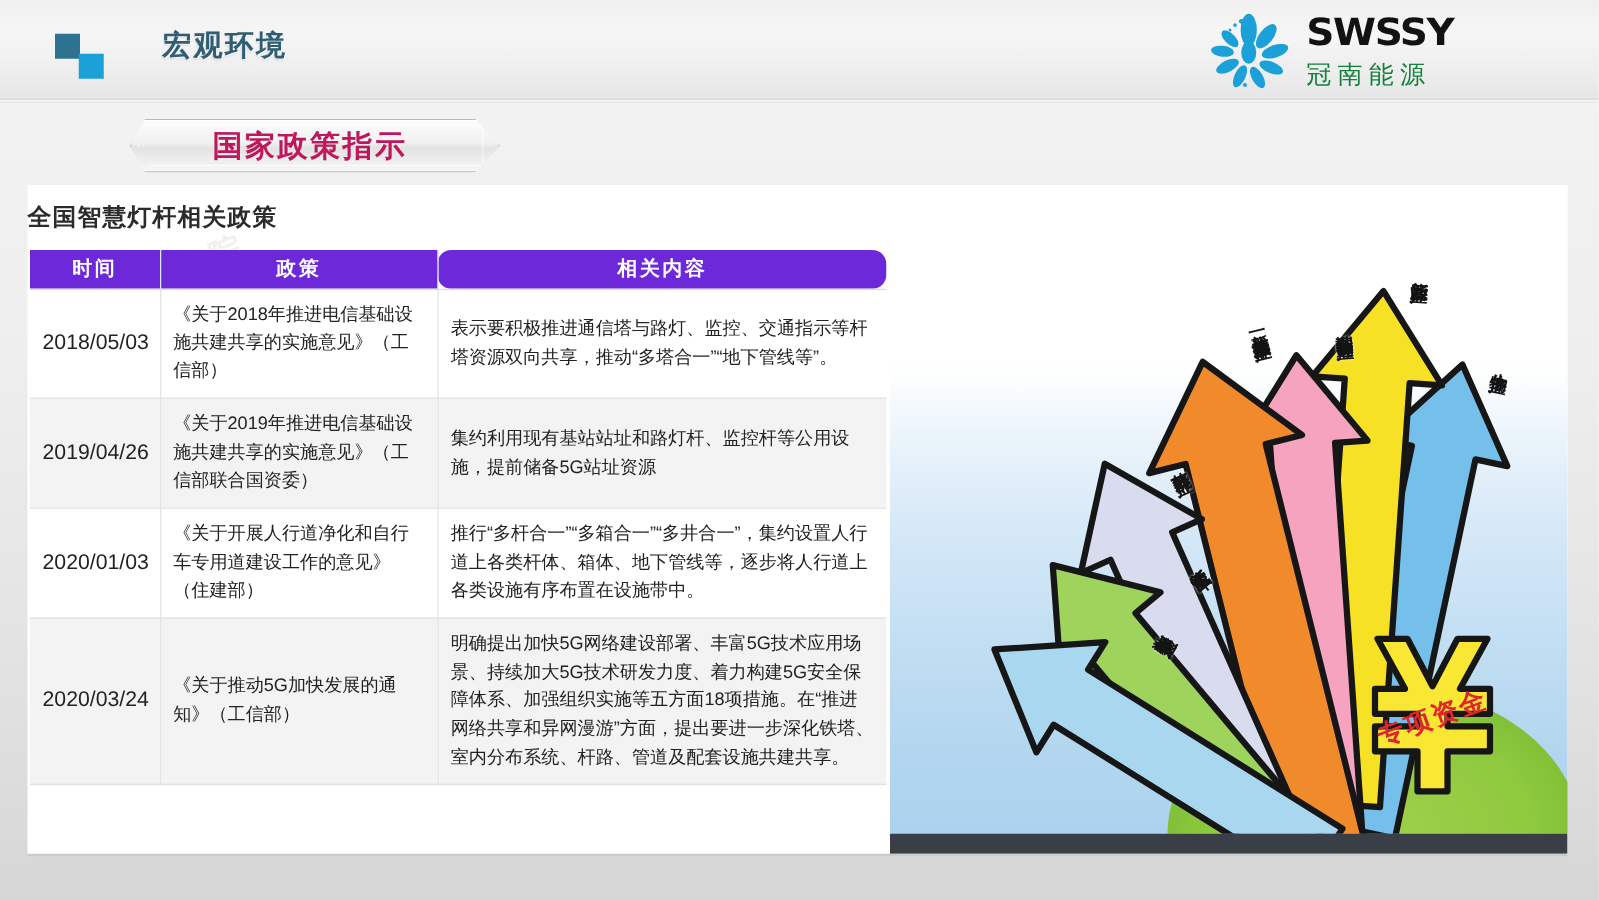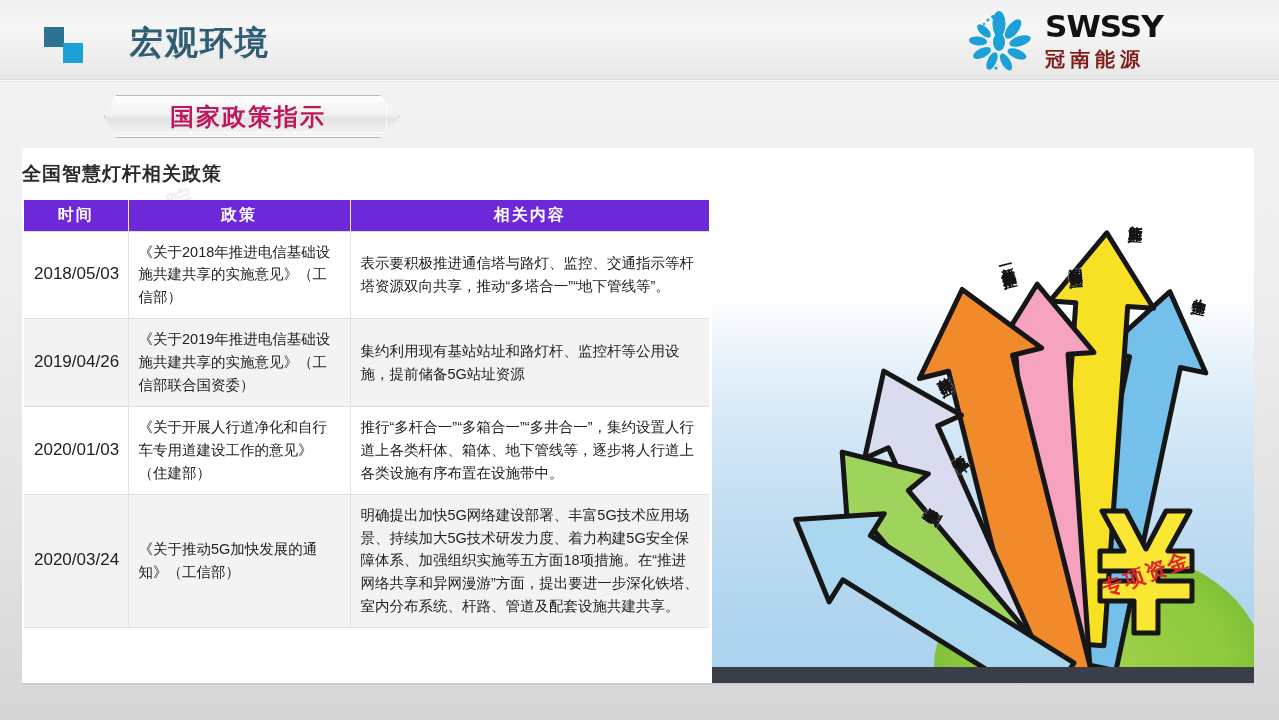--- a/index.html
+++ b/index.html
@@ -19,36 +19,36 @@
     position:absolute; left:0; top:79px; width:1279px; height:3px;
     background:linear-gradient(180deg,#c9c9c9 0%,#ffffff 55%,#d9d9d9 100%);
   }
   #deco-squares { position:absolute; left:44px; top:27px; width:42px; height:36px; }
   .sq { position:absolute; }
   .sq-a { left:0; top:0; width:20px; height:20px; background:#2d7391; }
   .sq-b { left:19px; top:16px; width:20px; height:20px; background:#1ba0d8; }
 
   #page-title {
     position:absolute; left:130px; top:21px;
-    font-size:33px; font-weight:bold; color:#2e5d74;
+    font-size:23px; font-weight:bold; color:#2e5d74;
     letter-spacing:2px;
     text-shadow:1px 1px 0 rgba(255,255,255,.85), 0 1px 2px rgba(0,0,0,.22);
   }
 
   
   #logo-wrap { position:absolute; right:46px; top:8px; width:270px; height:64px; }
   #logo-mark { position:absolute; left:0; top:0; width:72px; height:64px; }
   #logo-text { position:absolute; left:82px; top:3px; width:190px; }
   #logo-name {
     font-size:30px; font-weight:bold; color:#121212; letter-spacing:-1px;
     font-family:"DejaVu Sans",sans-serif; line-height:1.05;
     transform:scaleX(1.04); transform-origin:left center;
   }
   #logo-sub {
-    font-size:20px; font-weight:bold; color:#7f1d1d; letter-spacing:5px;
+    font-size:20px; font-weight:normal; color:#15803d; letter-spacing:5px;
     margin-top:3px;
   }
 
   
   #section-banner {
     position:absolute; left:104px; top:95px; width:296px; height:43px;
   }
   #banner-shape {
     position:absolute; inset:0;
     background:linear-gradient(180deg,#fdfdfd 0%,#f1f1f1 45%,#e3e3e3 55%,#f7f7f7 100%);
@@ -86,21 +86,21 @@
     border-collapse:collapse; table-layout:fixed;
     font-size:14.5px; color:#222;
   }
   #policy-table th {
     background:#6d28d9; color:#ffffff; font-weight:bold;
     font-size:16px; letter-spacing:2px;
     height:31px; text-align:center; vertical-align:middle;
     border-right:1px solid #dfe8f3;
     border-bottom:1px solid #d6dde4;
   }
-  #policy-table th:last-child{ border-right:none; }
+  #policy-table th:last-child{ border-right:none;border-radius:11px; }
   #policy-table td {
     border-bottom:1px solid #dfdfdf;
     border-right:1px solid #e4e4e4;
     padding:9px 10px; vertical-align:middle; line-height:1.58;
   }
   #policy-table td:last-child{ border-right:none; }
   #policy-table tbody tr:nth-child(even) td { background:#f3f3f3; }
   #policy-table tbody tr:nth-child(odd)  td { background:#ffffff; }
   .col-date { width:104px; text-align:center; font-size:17px; }
   .col-policy { width:222px; text-align:left; }

